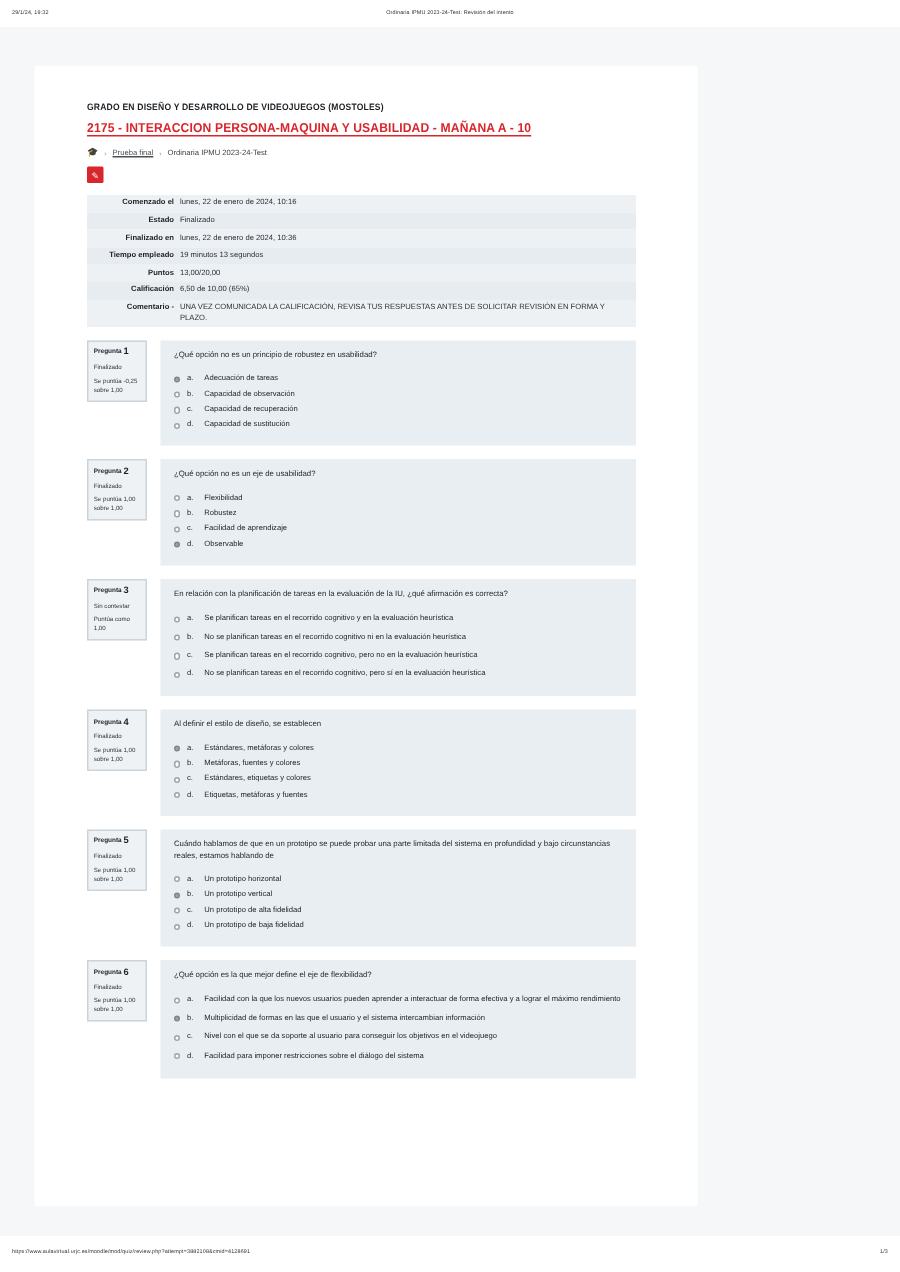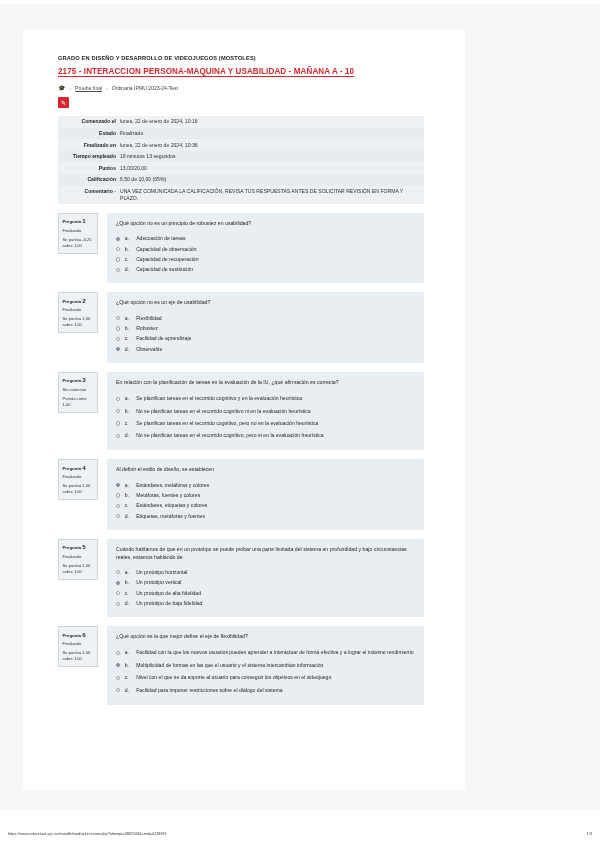--- a/index.html
+++ b/index.html
@@ -20,21 +20,21 @@
     font-family: "Liberation Sans", sans-serif;
   }
   .print-header { top: 6px; height: 8px; }
   .print-footer { top: 832px; height: 8px; }
   .ph-left  { position:absolute; left: 8px;  top: 0; white-space: nowrap; }
   .ph-mid   { position:absolute; left: 50%; transform: translateX(-50%); top: 0; white-space: nowrap; }
   .ph-right { position:absolute; right: 8px; top: 0; white-space: nowrap; }
 
   
   .page {
-    position: absolute; top: 4px; left: 0;
+    position: absolute; top: 18px; left: 0;
     width: 600px; height: 806px;
     background: #f5f7f9;
   }
   .sheet {
     position: absolute; top: 26px; left: 23px;
     width: 442px; min-height: 760px;
     background: #ffffff;
   }
 
   

